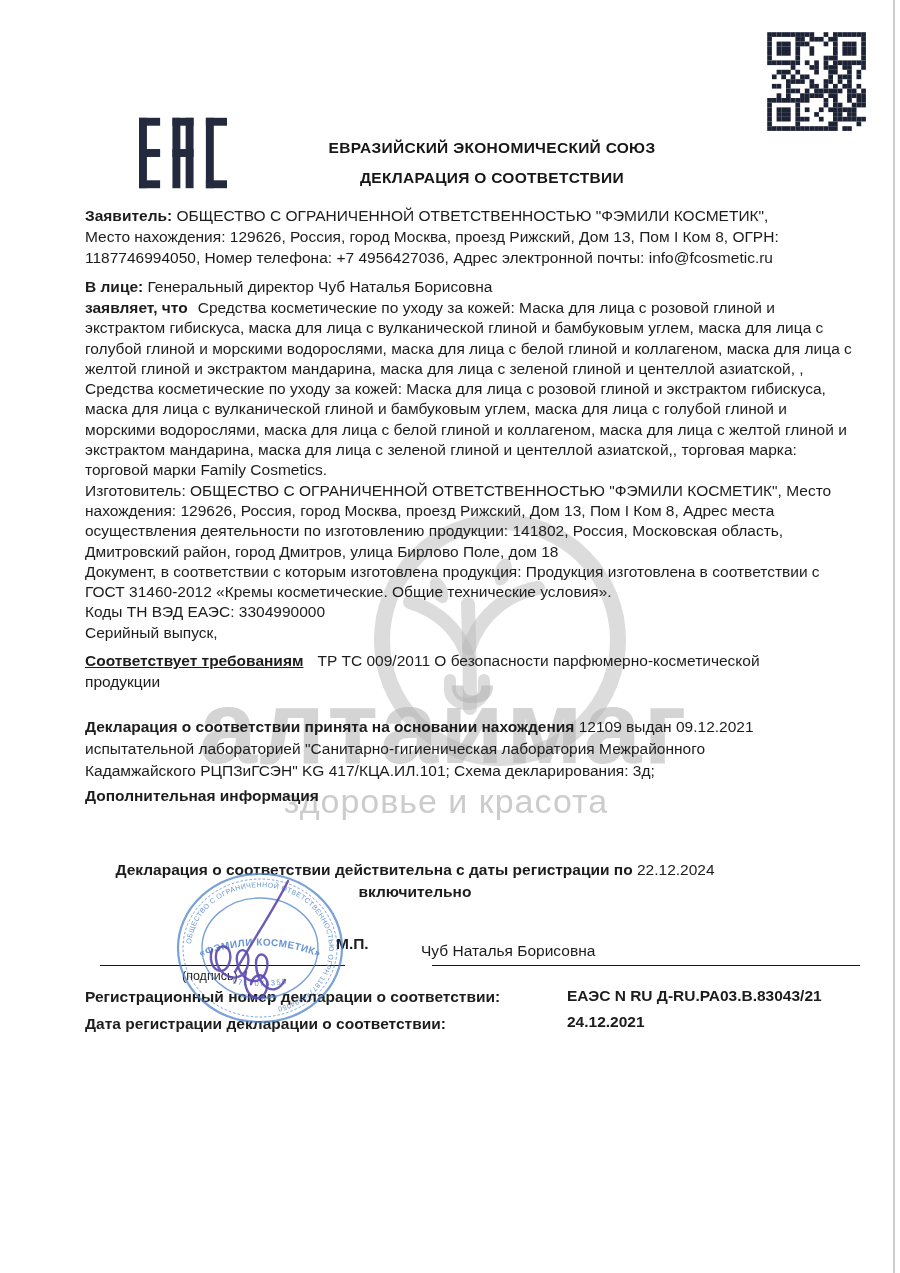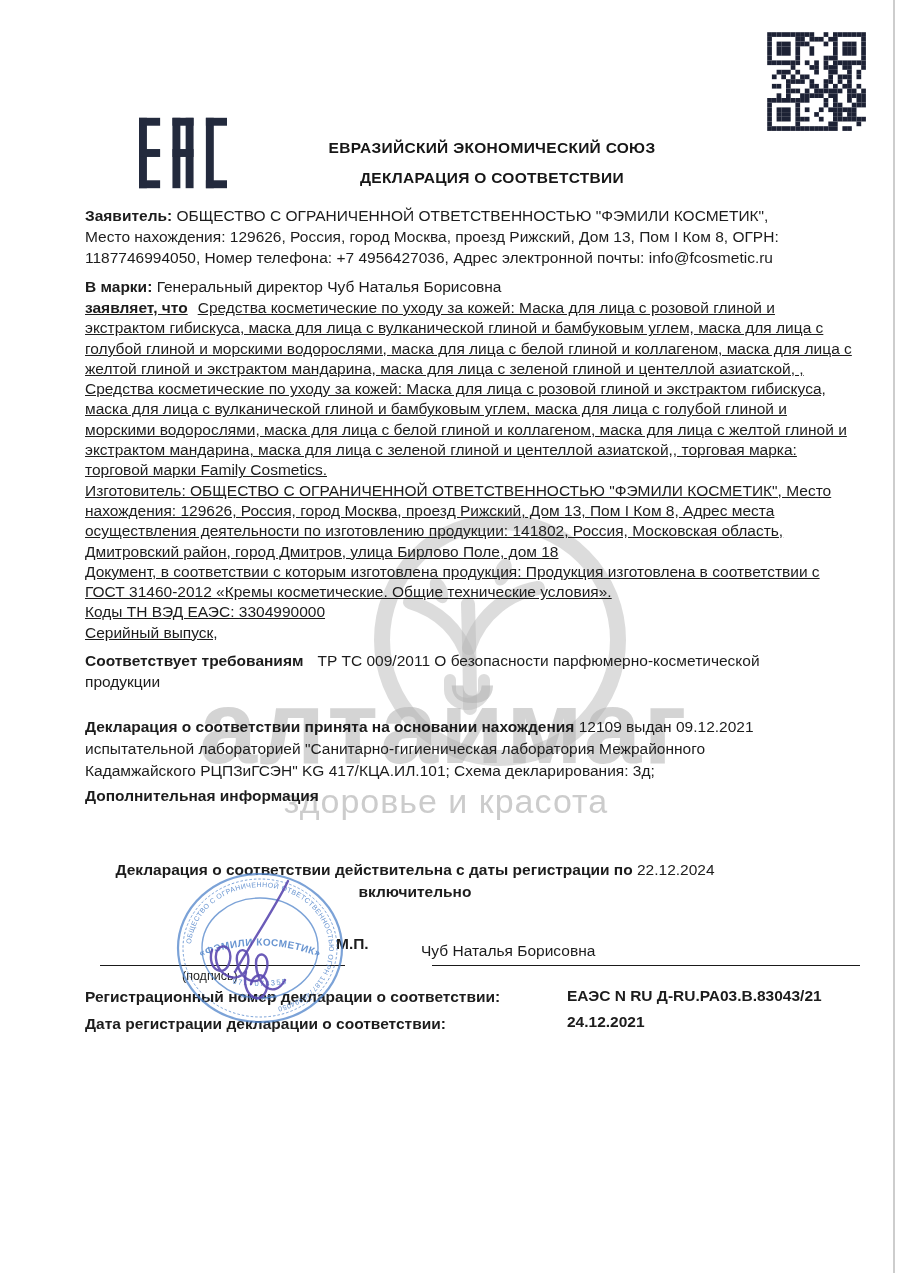--- a/index.html
+++ b/index.html
@@ -5,21 +5,21 @@
   html,body{margin:0;padding:0;background:#ffffff;}
   .page{position:relative;width:900px;height:1273px;background:#ffffff;overflow:hidden;
         font-family:"Liberation Sans","DejaVu Sans",sans-serif;color:#1c1c1c;}
   .abs{position:absolute;}
   .txt{font-size:15.5px;line-height:20.8px;color:#1c1c1c;}
   .b{font-weight:bold;}
   .center{text-align:center;}
   .title{font-weight:bold;font-size:15.5px;letter-spacing:.3px;color:#161616;}
   .pre{white-space:pre-line;}
   .lbl-gap{margin-right:10px;}
-  .lbl-gap2{margin-right:14px;}
+  .lbl-gap2{margin-right:14px;text-decoration:underline;}
   .sig-line{border-bottom:1.6px solid #1a1a1a;height:0;}
   .caption{font-size:12.5px;color:#222;}
   .caption-sm{font-size:11px;font-weight:bold;color:#222;}
   .reg-label{font-weight:bold;font-size:15.5px;}
   .reg-value{font-size:15.5px;font-weight:bold;}
   .wm-brand{font-weight:bold;font-size:104px;letter-spacing:2px;color:rgba(176,176,176,.55);
             width:900px;text-align:center;user-select:none;}
   .wm-tag{font-size:34px;color:rgba(170,170,170,.6);width:900px;text-align:center;
           letter-spacing:1px;user-select:none;}
   .edge-line{background:#cdcdcd;}
@@ -311,25 +311,25 @@
 
   <div class="abs content center title" style="left:84px;top:139px;width:816px;text-align:center;">ЕВРАЗИЙСКИЙ ЭКОНОМИЧЕСКИЙ СОЮЗ</div>
   <div class="abs content center title" style="left:84px;top:169px;width:816px;">ДЕКЛАРАЦИЯ О СООТВЕТСТВИИ</div>
 
   <div class="abs content txt" style="left:85px;top:206px;width:714px;">
     <span class="b">Заявитель:</span>
     <span>ОБЩЕСТВО С ОГРАНИЧЕННОЙ ОТВЕТСТВЕННОСТЬЮ "ФЭМИЛИ КОСМЕТИК", Место нахождения: 129626, Россия, город Москва, проезд Рижский, Дом 13, Пом I Ком 8, ОГРН: 1187746994050, Номер телефона: +7 4956427036, Адрес электронной почты: info@fcosmetic.ru</span>
   </div>
 
   <div class="abs content txt" style="left:85px;top:277px;width:770px;">
-    <span class="b">В марки:</span>
+    <span class="b">В лице:</span>
     <span>Генеральный директор Чуб Наталья Борисовна</span>
   </div>
 
-  <div class="abs content txt" style="left:85px;top:298px;width:772px;line-height:20.3px;text-decoration:underline;">
+  <div class="abs content txt" style="left:85px;top:298px;width:772px;line-height:20.3px;">
     <span class="b lbl-gap">заявляет, что</span><span class="pre">Средства косметические по уходу за кожей: Маска для лица с розовой глиной и экстрактом гибискуса, маска для лица с вулканической глиной и бамбуковым углем, маска для лица с голубой глиной и морскими водорослями, маска для лица с белой глиной и коллагеном, маска для лица с желтой глиной и экстрактом мандарина, маска для лица с зеленой глиной и центеллой азиатской, , Средства косметические по уходу за кожей: Маска для лица с розовой глиной и экстрактом гибискуса, маска для лица с вулканической глиной и бамбуковым углем, маска для лица с голубой глиной и морскими водорослями, маска для лица с белой глиной и коллагеном, маска для лица с желтой глиной и экстрактом мандарина, маска для лица с зеленой глиной и центеллой азиатской,, торговая марка: торговой марки Family Cosmetics.
 Изготовитель: ОБЩЕСТВО С ОГРАНИЧЕННОЙ ОТВЕТСТВЕННОСТЬЮ "ФЭМИЛИ КОСМЕТИК", Место нахождения: 129626, Россия, город Москва, проезд Рижский, Дом 13, Пом I Ком 8, Адрес места осуществления деятельности по изготовлению продукции: 141802, Россия, Московская область, Дмитровский район, город Дмитров, улица Бирлово Поле, дом 18
 Документ, в соответствии с которым изготовлена продукция: Продукция изготовлена в соответствии с ГОСТ 31460-2012 «Кремы косметические. Общие технические условия».
 Коды ТН ВЭД ЕАЭС: 3304990000
 Серийный выпуск,</span>
   </div>
 
   <div class="abs content txt" style="left:85px;top:651px;width:700px;">
     <span class="b lbl-gap2">Соответствует требованиям</span><span>ТР ТС 009/2011 О безопасности парфюмерно‑косметической продукции</span>
   </div>

